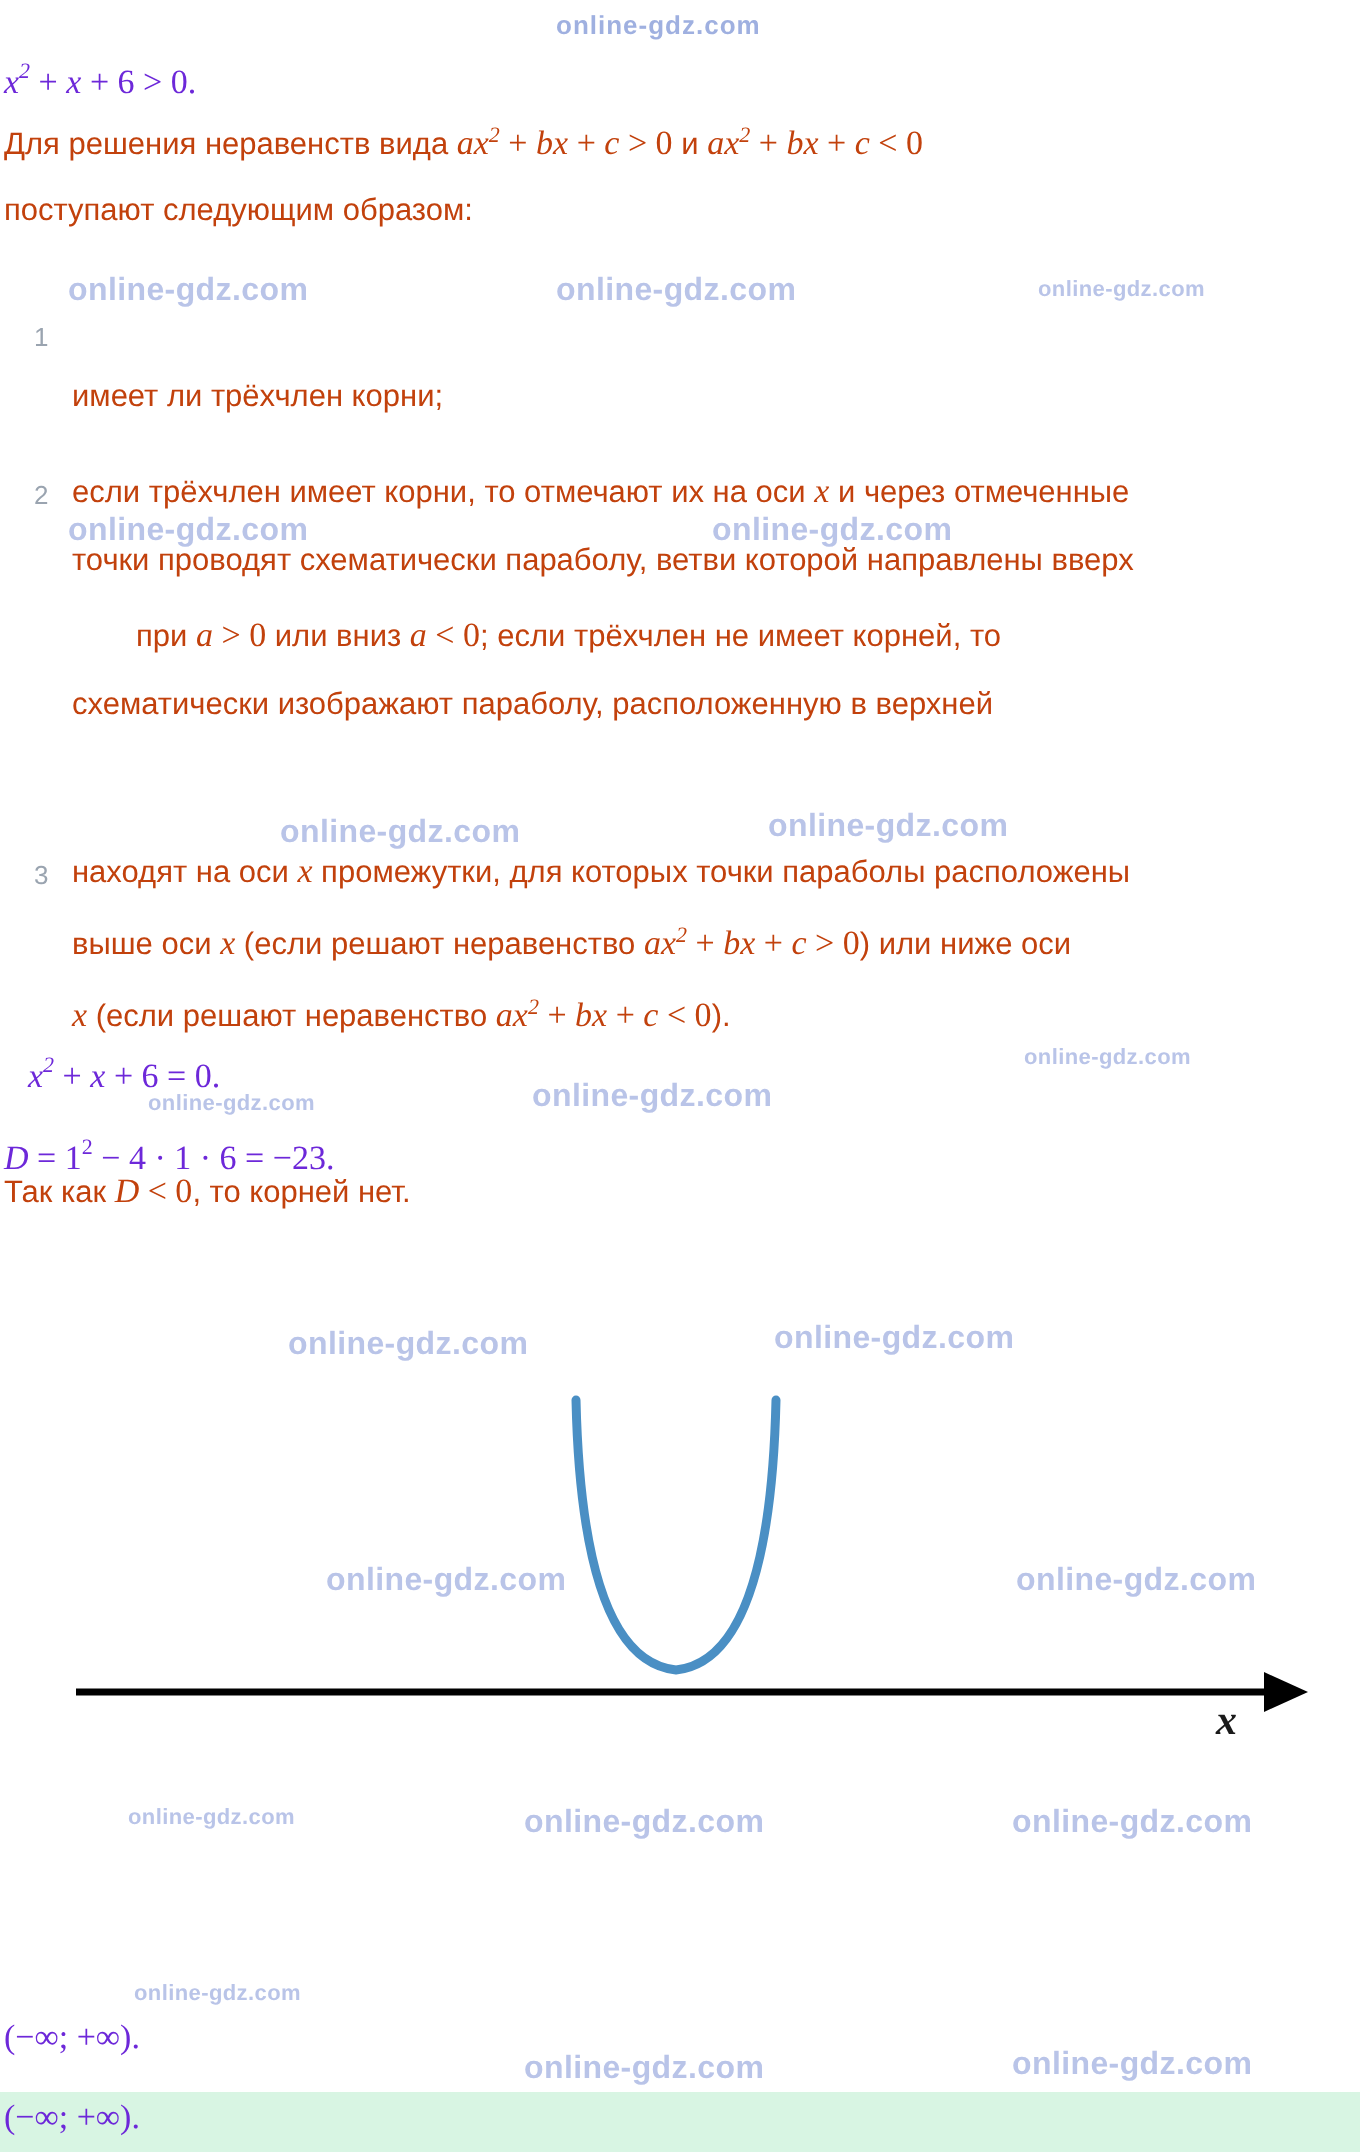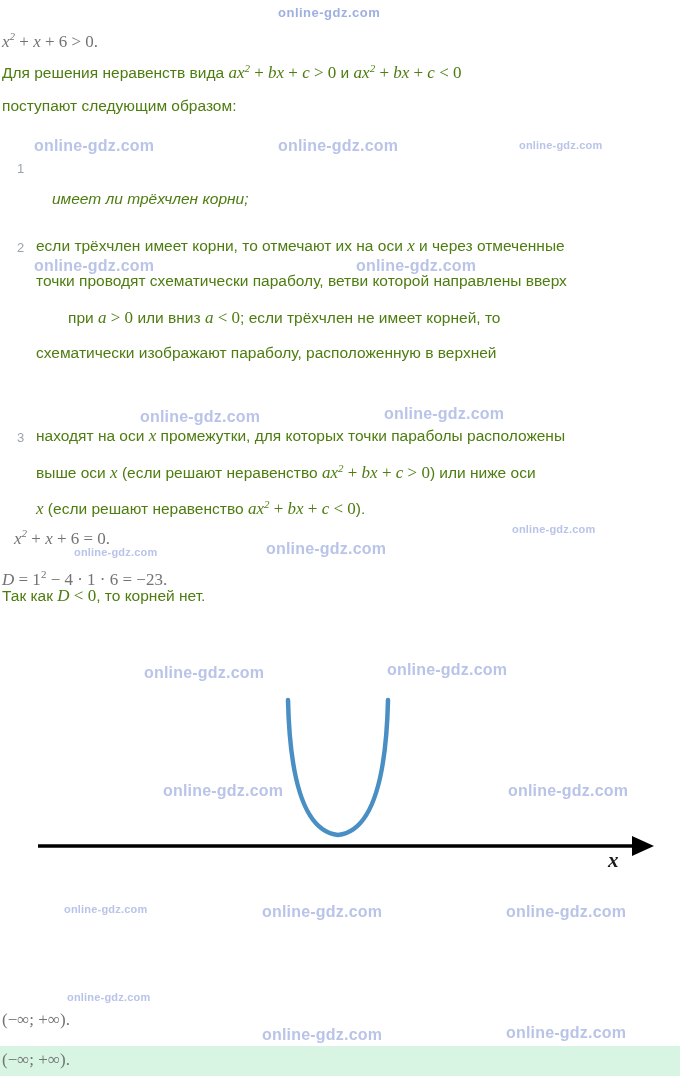--- a/index.html
+++ b/index.html
@@ -33,21 +33,21 @@
   .wm.top {
     color: #9fb0e0;
     font-weight: bold;
     letter-spacing: 0.5px;
   }
   
   .txt {
     position: absolute;
     font-size: 15.5px;
     line-height: 1.35;
-    color: #4d7c0f;
+    color: #c2410c;
     white-space: nowrap;
   }
   .mi {
     font-family: "Liberation Serif", serif;
     font-style: italic;
     font-size: 17px;
   }
   .mn {
     font-family: "Liberation Serif", serif;
     font-style: normal;
@@ -63,21 +63,21 @@
     position: absolute;
     color: #9aa4b0;
     font-size: 13px;
     font-family: "Liberation Sans", sans-serif;
   }
   .formula {
     position: absolute;
     font-family: "Liberation Serif", serif;
     font-size: 19px;
     white-space: nowrap;
-    color: #737373;
+    color: #6d28d9;
   }
   .answer-hl {
     position: absolute;
     background: #d8f5e3;
     left: 0;
     width: 680px;
     height: 30px;
   }
   .axis-wrap {
     position: absolute;
@@ -98,21 +98,21 @@
   <div class="formula" style="left:2px; top:30px;">
     <span class="mi">x</span><span class="sup">2</span><span class="mn"> + </span><span class="mi">x</span><span class="mn"> + 6 &gt; 0.</span>
   </div>
 
   <div class="txt" style="left:2px; top:61px;">
     <span>Для решения неравенств вида </span><span class="mi">ax</span><span class="sup">2</span><span class="mn"> + </span><span class="mi">bx</span><span class="mn"> + </span><span class="mi">c</span><span class="mn"> &gt; 0</span><span> и </span><span class="mi">ax</span><span class="sup">2</span><span class="mn"> + </span><span class="mi">bx</span><span class="mn"> + </span><span class="mi">c</span><span class="mn"> &lt; 0</span>
   </div>
   <div class="txt" style="left:2px; top:96px;">поступают следующим образом:</div>
 
   <div class="num" style="left:17px; top:161px;">1</div>
-  <div class="txt" style="left:52px; top:189px;font-style:italic;">имеет ли трёхчлен корни;</div>
+  <div class="txt" style="left:36px; top:189px;">имеет ли трёхчлен корни;</div>
 
   <div class="num" style="left:17px; top:240px;">2</div>
   <div class="txt" style="left:36px; top:271px;">точки проводят схематически параболу, ветви которой направлены вверх</div>
   <div class="txt" style="left:36px; top:235px;">
     <span>если трёхчлен имеет корни, то отмечают их на оси </span><span class="mi">x</span><span> и через отмеченные</span>
   </div>
   <div class="txt" style="left:36px; top:307px;margin-left:32px;">
     <span>при </span><span class="mi">a</span><span class="mn"> &gt; 0</span><span> или вниз </span><span class="mi">a</span><span class="mn"> &lt; 0</span><span>; если трёхчлен не имеет корней, то</span>
   </div>
   <div class="txt" style="left:36px; top:343px;text-align:right;">схематически изображают параболу, расположенную в верхней</div>

